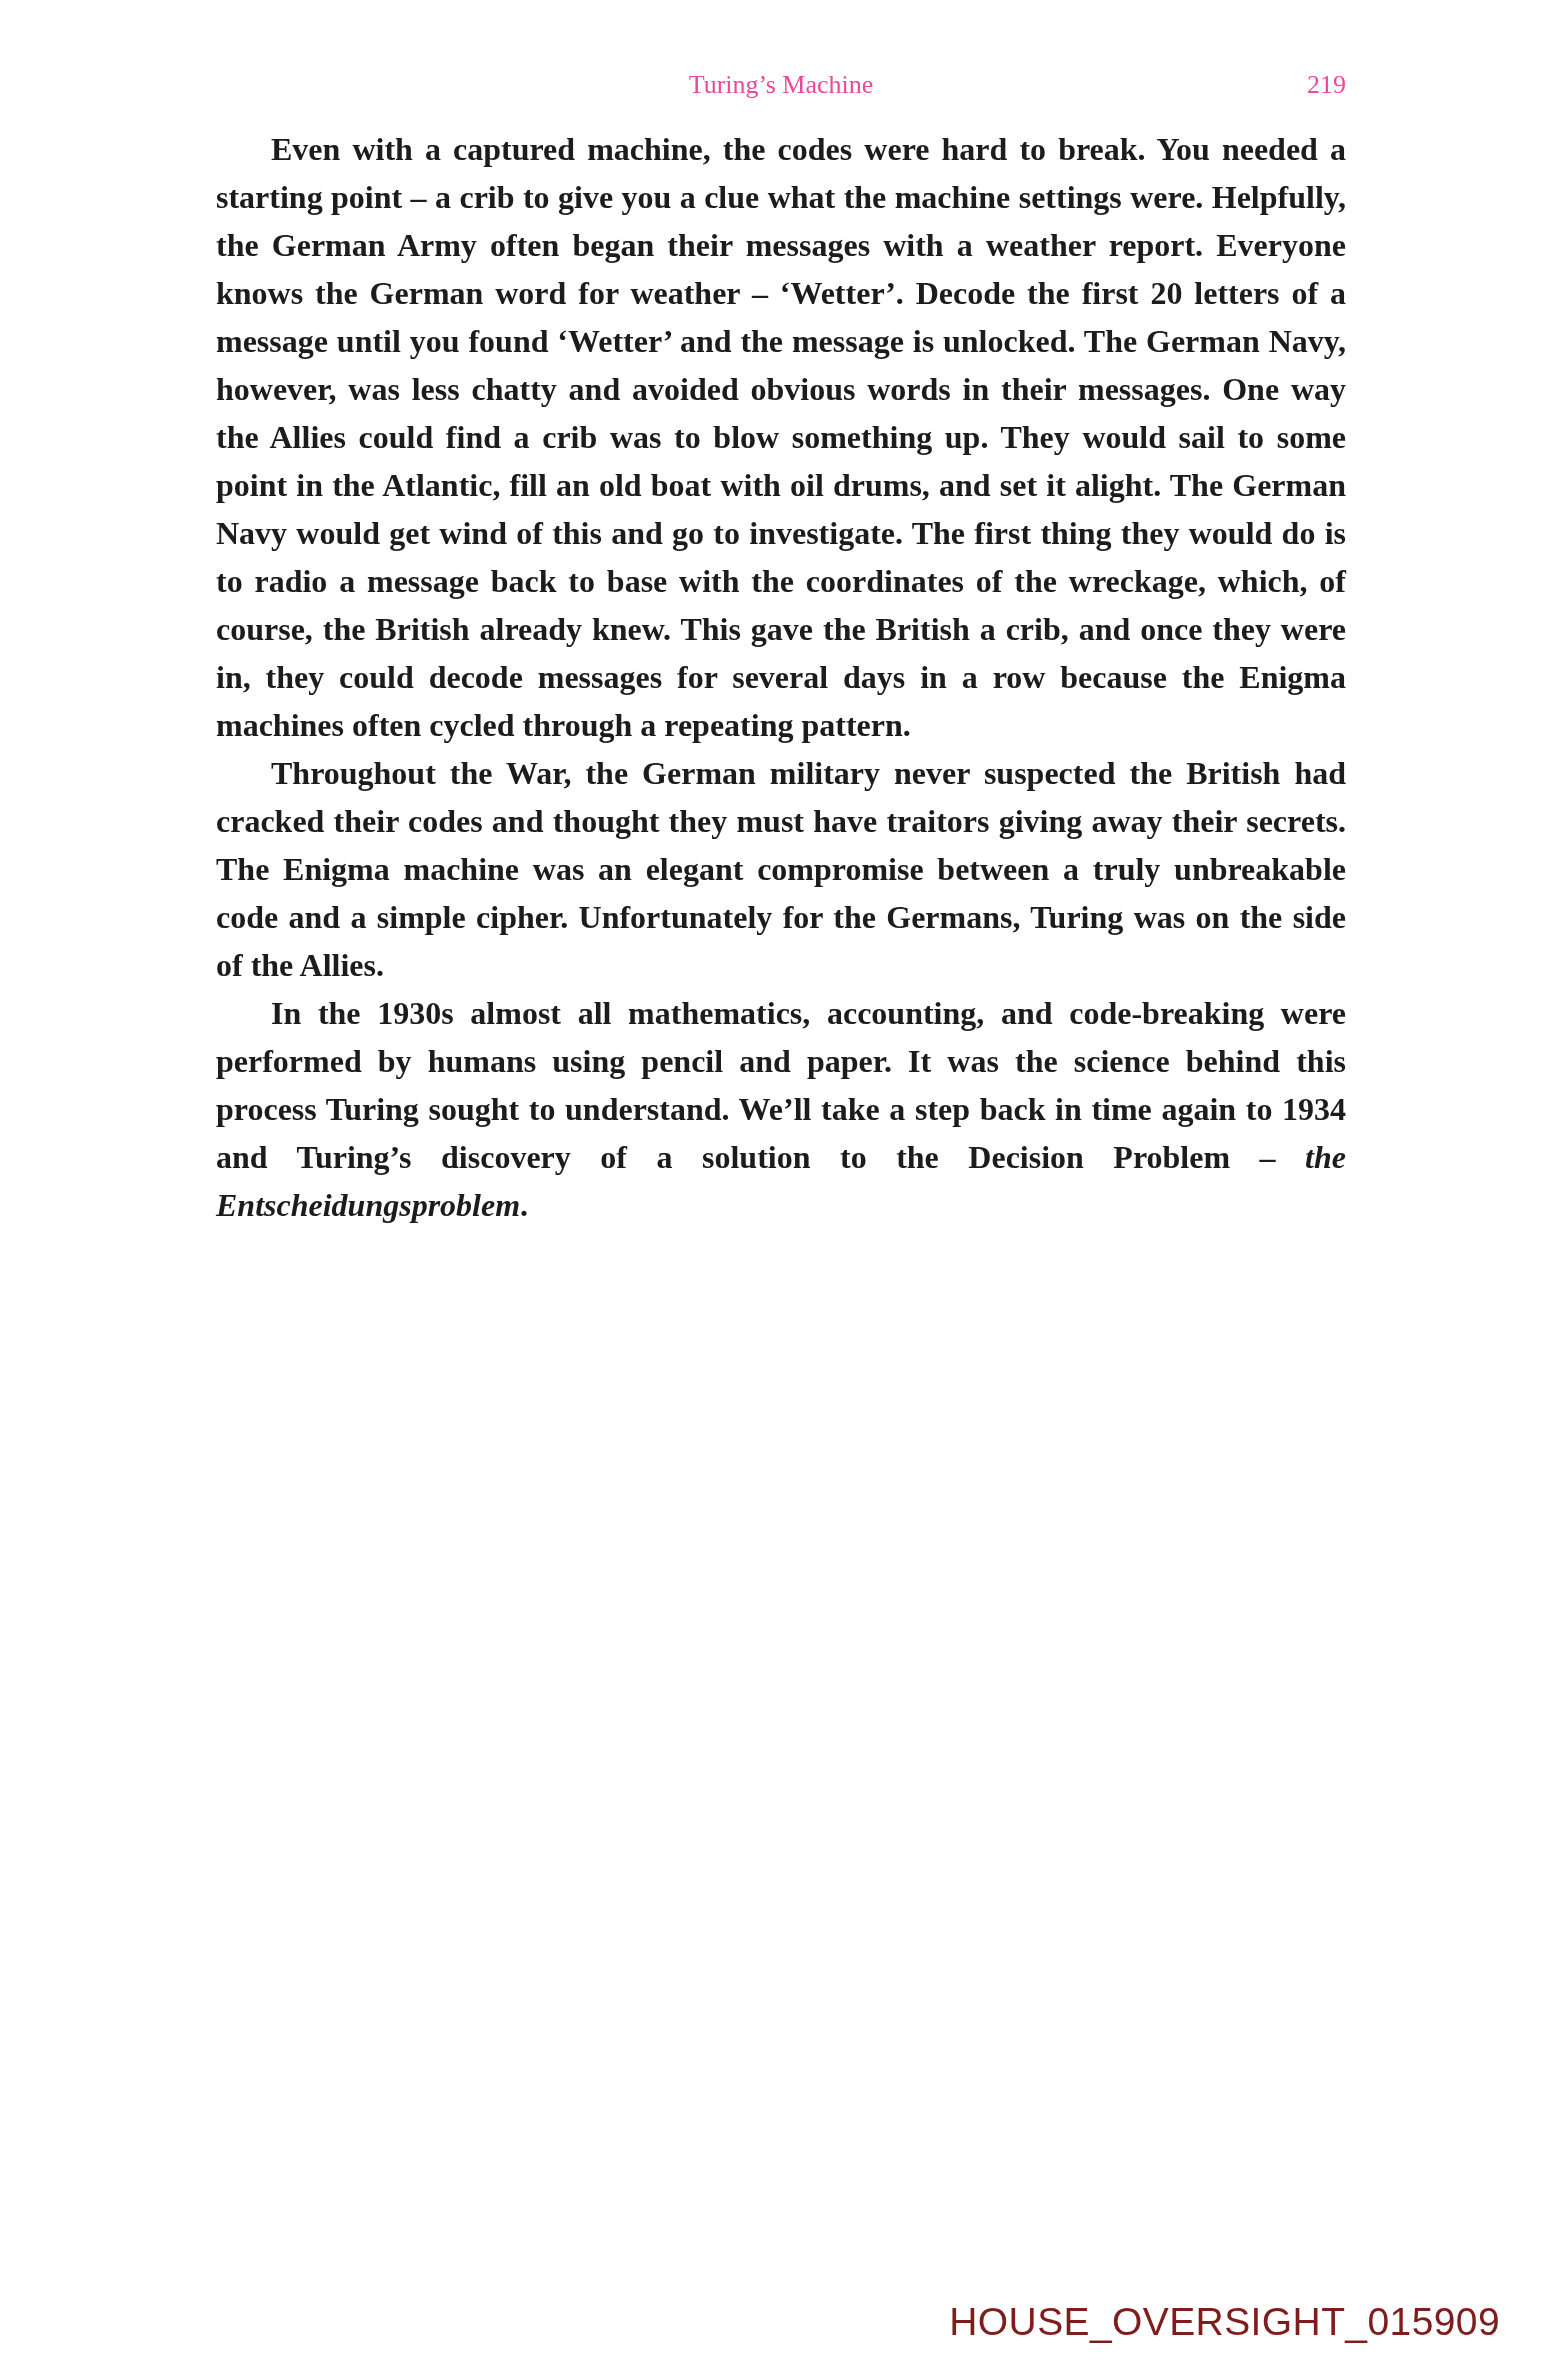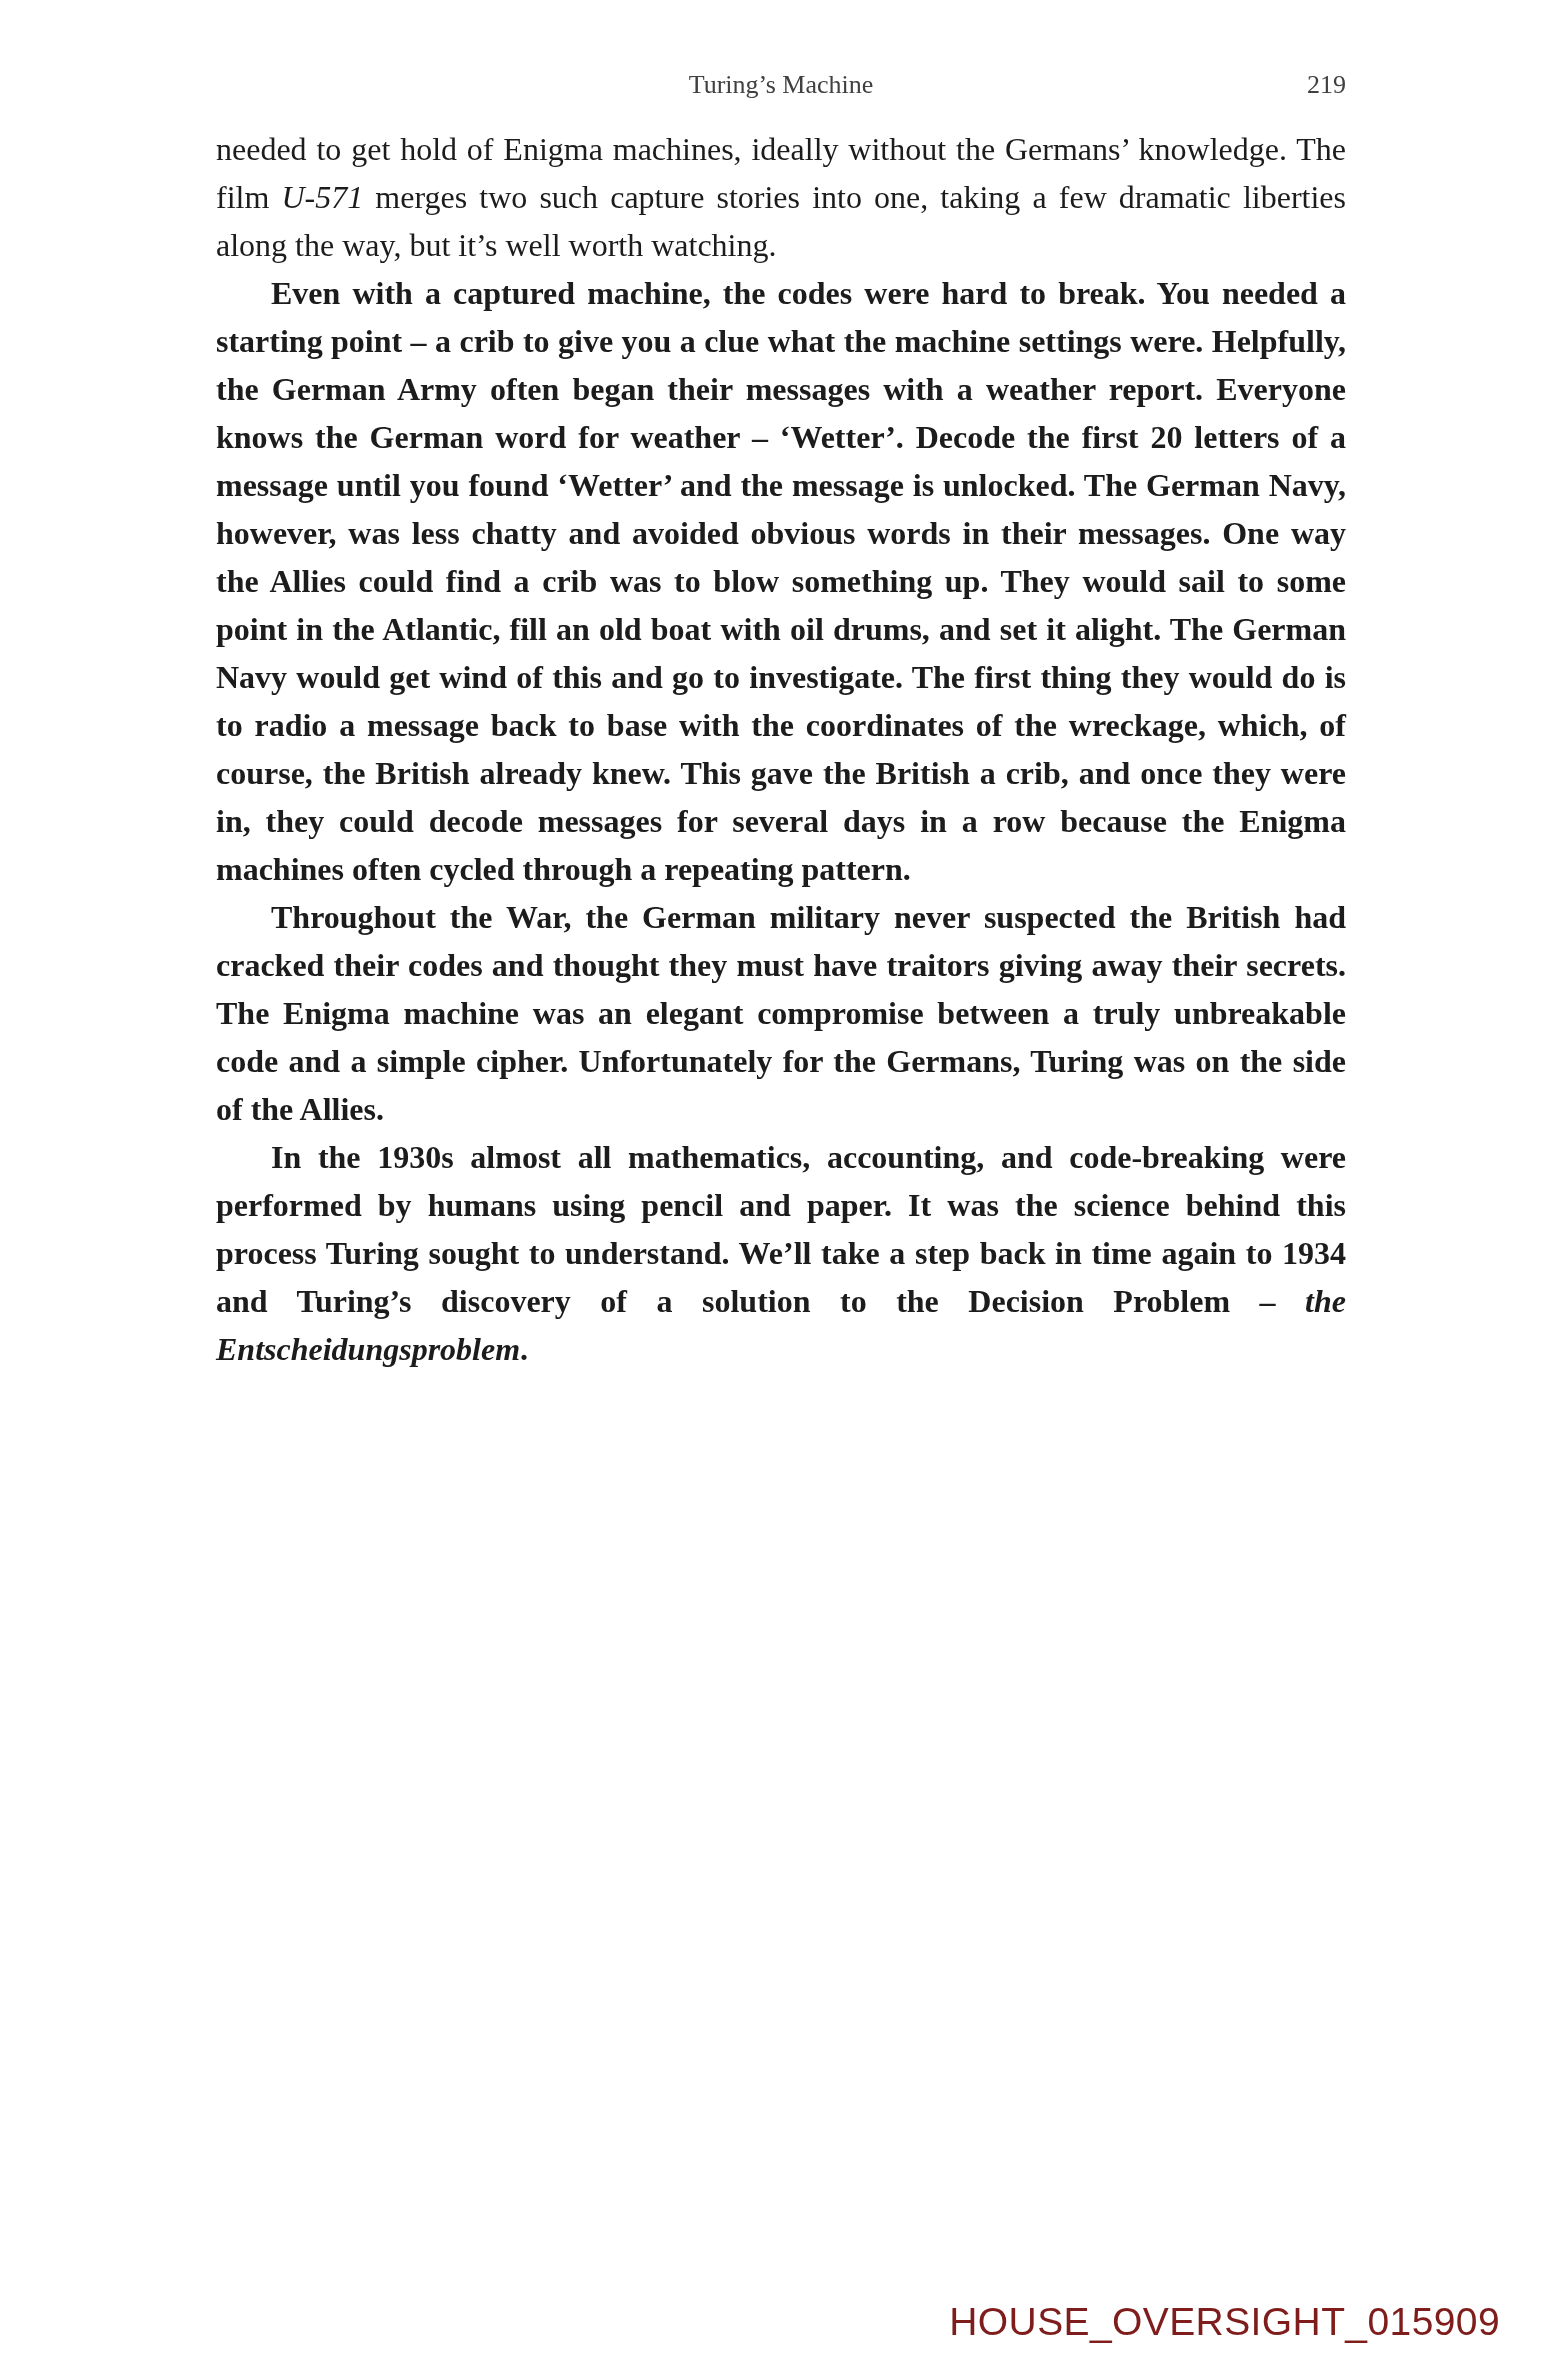--- a/index.html
+++ b/index.html
@@ -19,21 +19,21 @@
     position: absolute;
     inset: 0;
   }
   .page-header {
     position: absolute;
     top: 69px;
     left: 216px;
     width: 1130px;
     font-size: 26px;
     line-height: 31px;
-    color: #404040;
+    color: #ec4899;
   }
   .running-title {
     display: block;
     text-align: center;
   }
   .page-number {
     position: absolute;
     right: 0;
     top: 0;
     text-align: center;
@@ -76,21 +76,20 @@
 <body>
 
 <div class="page">
 
   <header class="page-header">
     <span class="running-title">Turing’s Machine</span>
     <span class="page-number">219</span>
   </header>
 
   <main class="page-body">
-      <p class="para"><span>needed to get hold of Enigma machines, ideally without the Germans’ knowledge. The film </span><em>U-571</em><span> merges two such capture stories into one, taking a few dramatic liberties along the way, but it’s well worth watching.</span></p>
       <p class="para indent"><span>Even with a captured machine, the codes were hard to break. You needed a starting point – a crib to give you a clue what the machine settings were. Helpfully, the German Army often began their messages with a weather report. Everyone knows the German word for weather – ‘Wetter’. Decode the first 20 letters of a message until you found ‘Wetter’ and the message is unlocked. The German Navy, however, was less chatty and avoided obvious words in their messages. One way the Allies could find a crib was to blow something up. They would sail to some point in the Atlantic, fill an old boat with oil drums, and set it alight. The German Navy would get wind of this and go to investigate. The first thing they would do is to radio a message back to base with the coordinates of the wreckage, which, of course, the British already knew. This gave the British a crib, and once they were in, they could decode messages for several days in a row because the Enigma machines often cycled through a repeating pattern.</span></p>
       <p class="para indent"><span>Throughout the War, the German military never suspected the British had cracked their codes and thought they must have traitors giving away their secrets. The Enigma machine was an elegant compromise between a truly unbreakable code and a simple cipher. Unfortunately for the Germans, Turing was on the side of the Allies.</span></p>
       <p class="para indent"><span>In the 1930s almost all mathematics, accounting, and code-breaking were performed by humans using pencil and paper. It was the science behind this process Turing sought to understand. We’ll take a step back in time again to 1934 and Turing’s discovery of a solution to the Decision Problem – </span><em>the Entscheidungsproblem</em><span>.</span></p>
     </main>
 
   <div class="watermark">HOUSE_OVERSIGHT_015909</div>
 
 </div>
 
 

